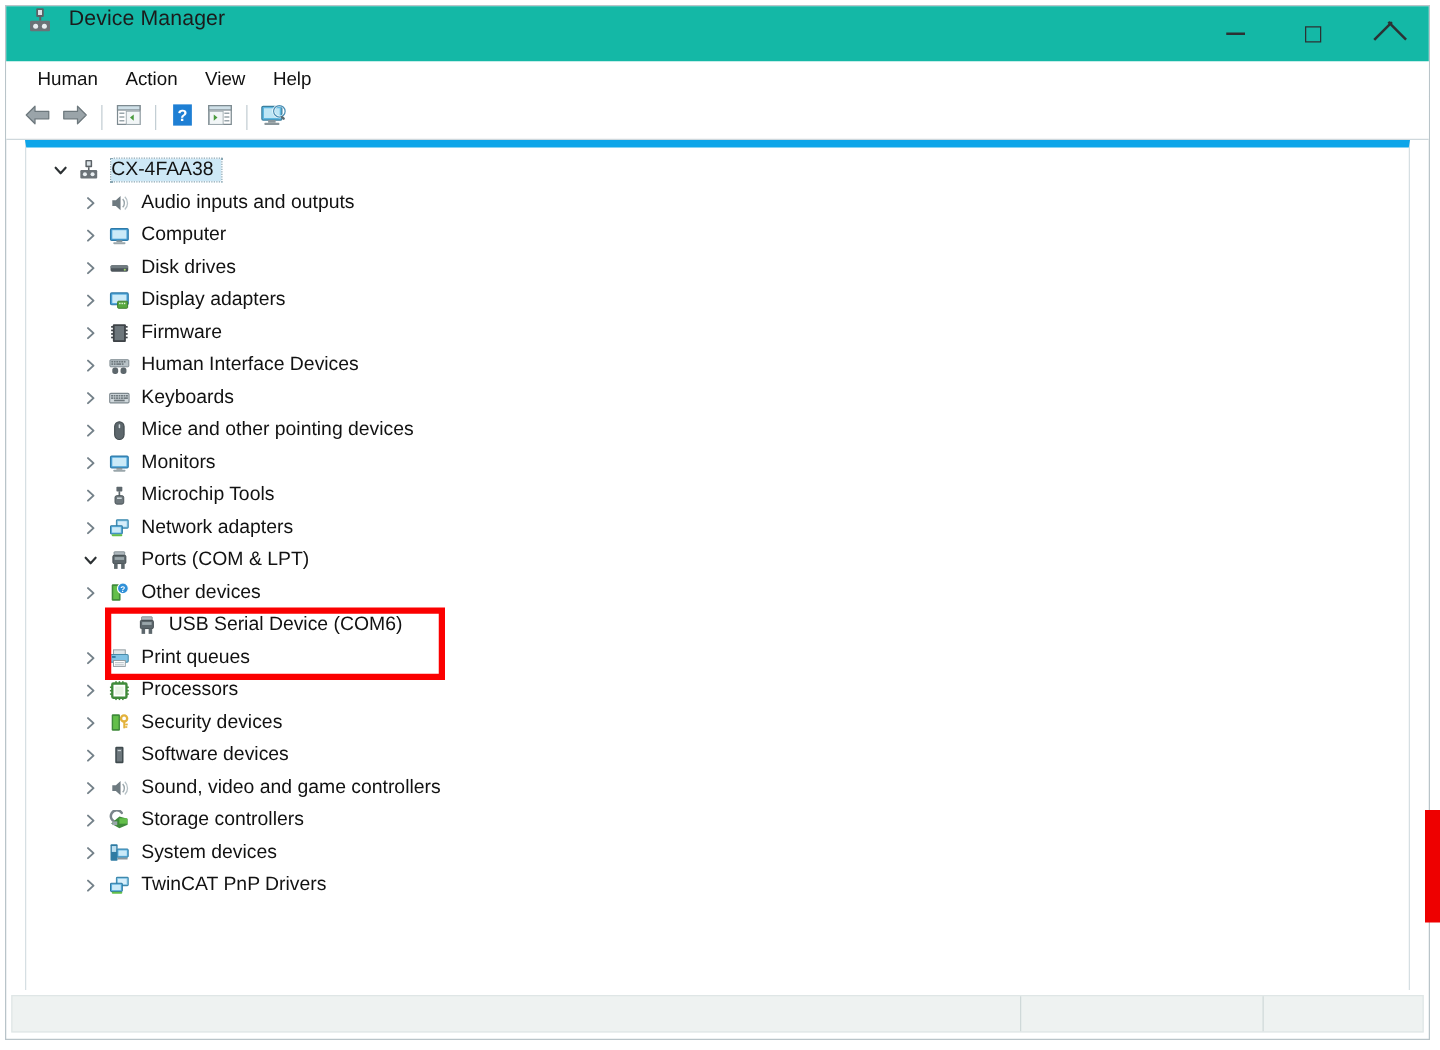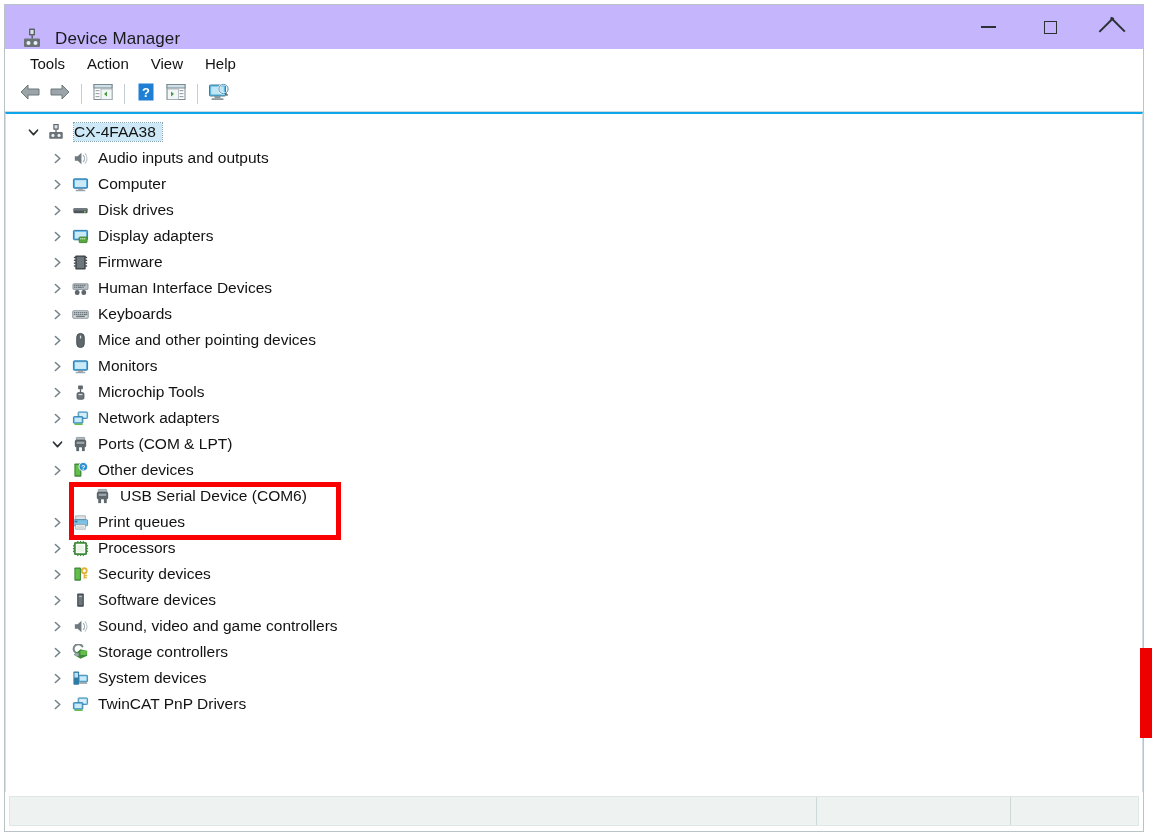--- a/index.html
+++ b/index.html
@@ -26,23 +26,23 @@
     border: 1px solid #b9c4c9;
     box-sizing: border-box;
     display: flex;
     flex-direction: column;
   }
 
   
   .titlebar {
     height: 44px;
     min-height: 44px;
-    background: #c4b5fd;
-    display: flex;
-    align-items: flex-end;
+    background: #14b8a6;
+    display: flex;
+    align-items: flex-start;
     position: relative;
   }
   .title-icon {
     width: 22px;
     height: 22px;
     margin-left: 16px;
     margin-right: 12px;
     flex: 0 0 auto;
   }
   .title-text {
@@ -131,22 +131,22 @@
   .tb-sep {
     width: 1px;
     height: 20px;
     background: #c3ced4;
     margin: 0 6px;
   }
 
   
   .tree-wrap {
     flex: 1 1 auto;
-    margin: 0 0;
-    border-top: 2px solid #0ea5e9;
+    margin: 0 15px;
+    border-top: 6px solid #0ea5e9;
     border-left: 1px solid #d6dfe3;
     border-right: 1px solid #d6dfe3;
     background: #ffffff;
     overflow: hidden;
     position: relative;
   }
   .tree {
     padding-top: 5px;
     position: relative;
   }
@@ -254,21 +254,21 @@
       <div class="win-btn">
           <span class="glyph-max"></span>
         </div>
       <div class="win-btn close">
           <span class="glyph-close"></span>
         </div>
     </div>
   </div>
 
   <div class="menubar">
-    <div class="menu-item">Tools</div>
+    <div class="menu-item">Human</div>
     <div class="menu-item">Action</div>
     <div class="menu-item">View</div>
     <div class="menu-item">Help</div>
   </div>
 
   <div class="toolbar">
     <div class="tb-btn">
       <span>
         <svg width="22" height="18" viewBox="0 0 22 18">
           <path d="M9 2 L9 6 L20 6 L20 12 L9 12 L9 16 L2 9 Z" fill="#9aa4a9" stroke="#6d787d" stroke-width="1" stroke-linejoin="round"></path>

